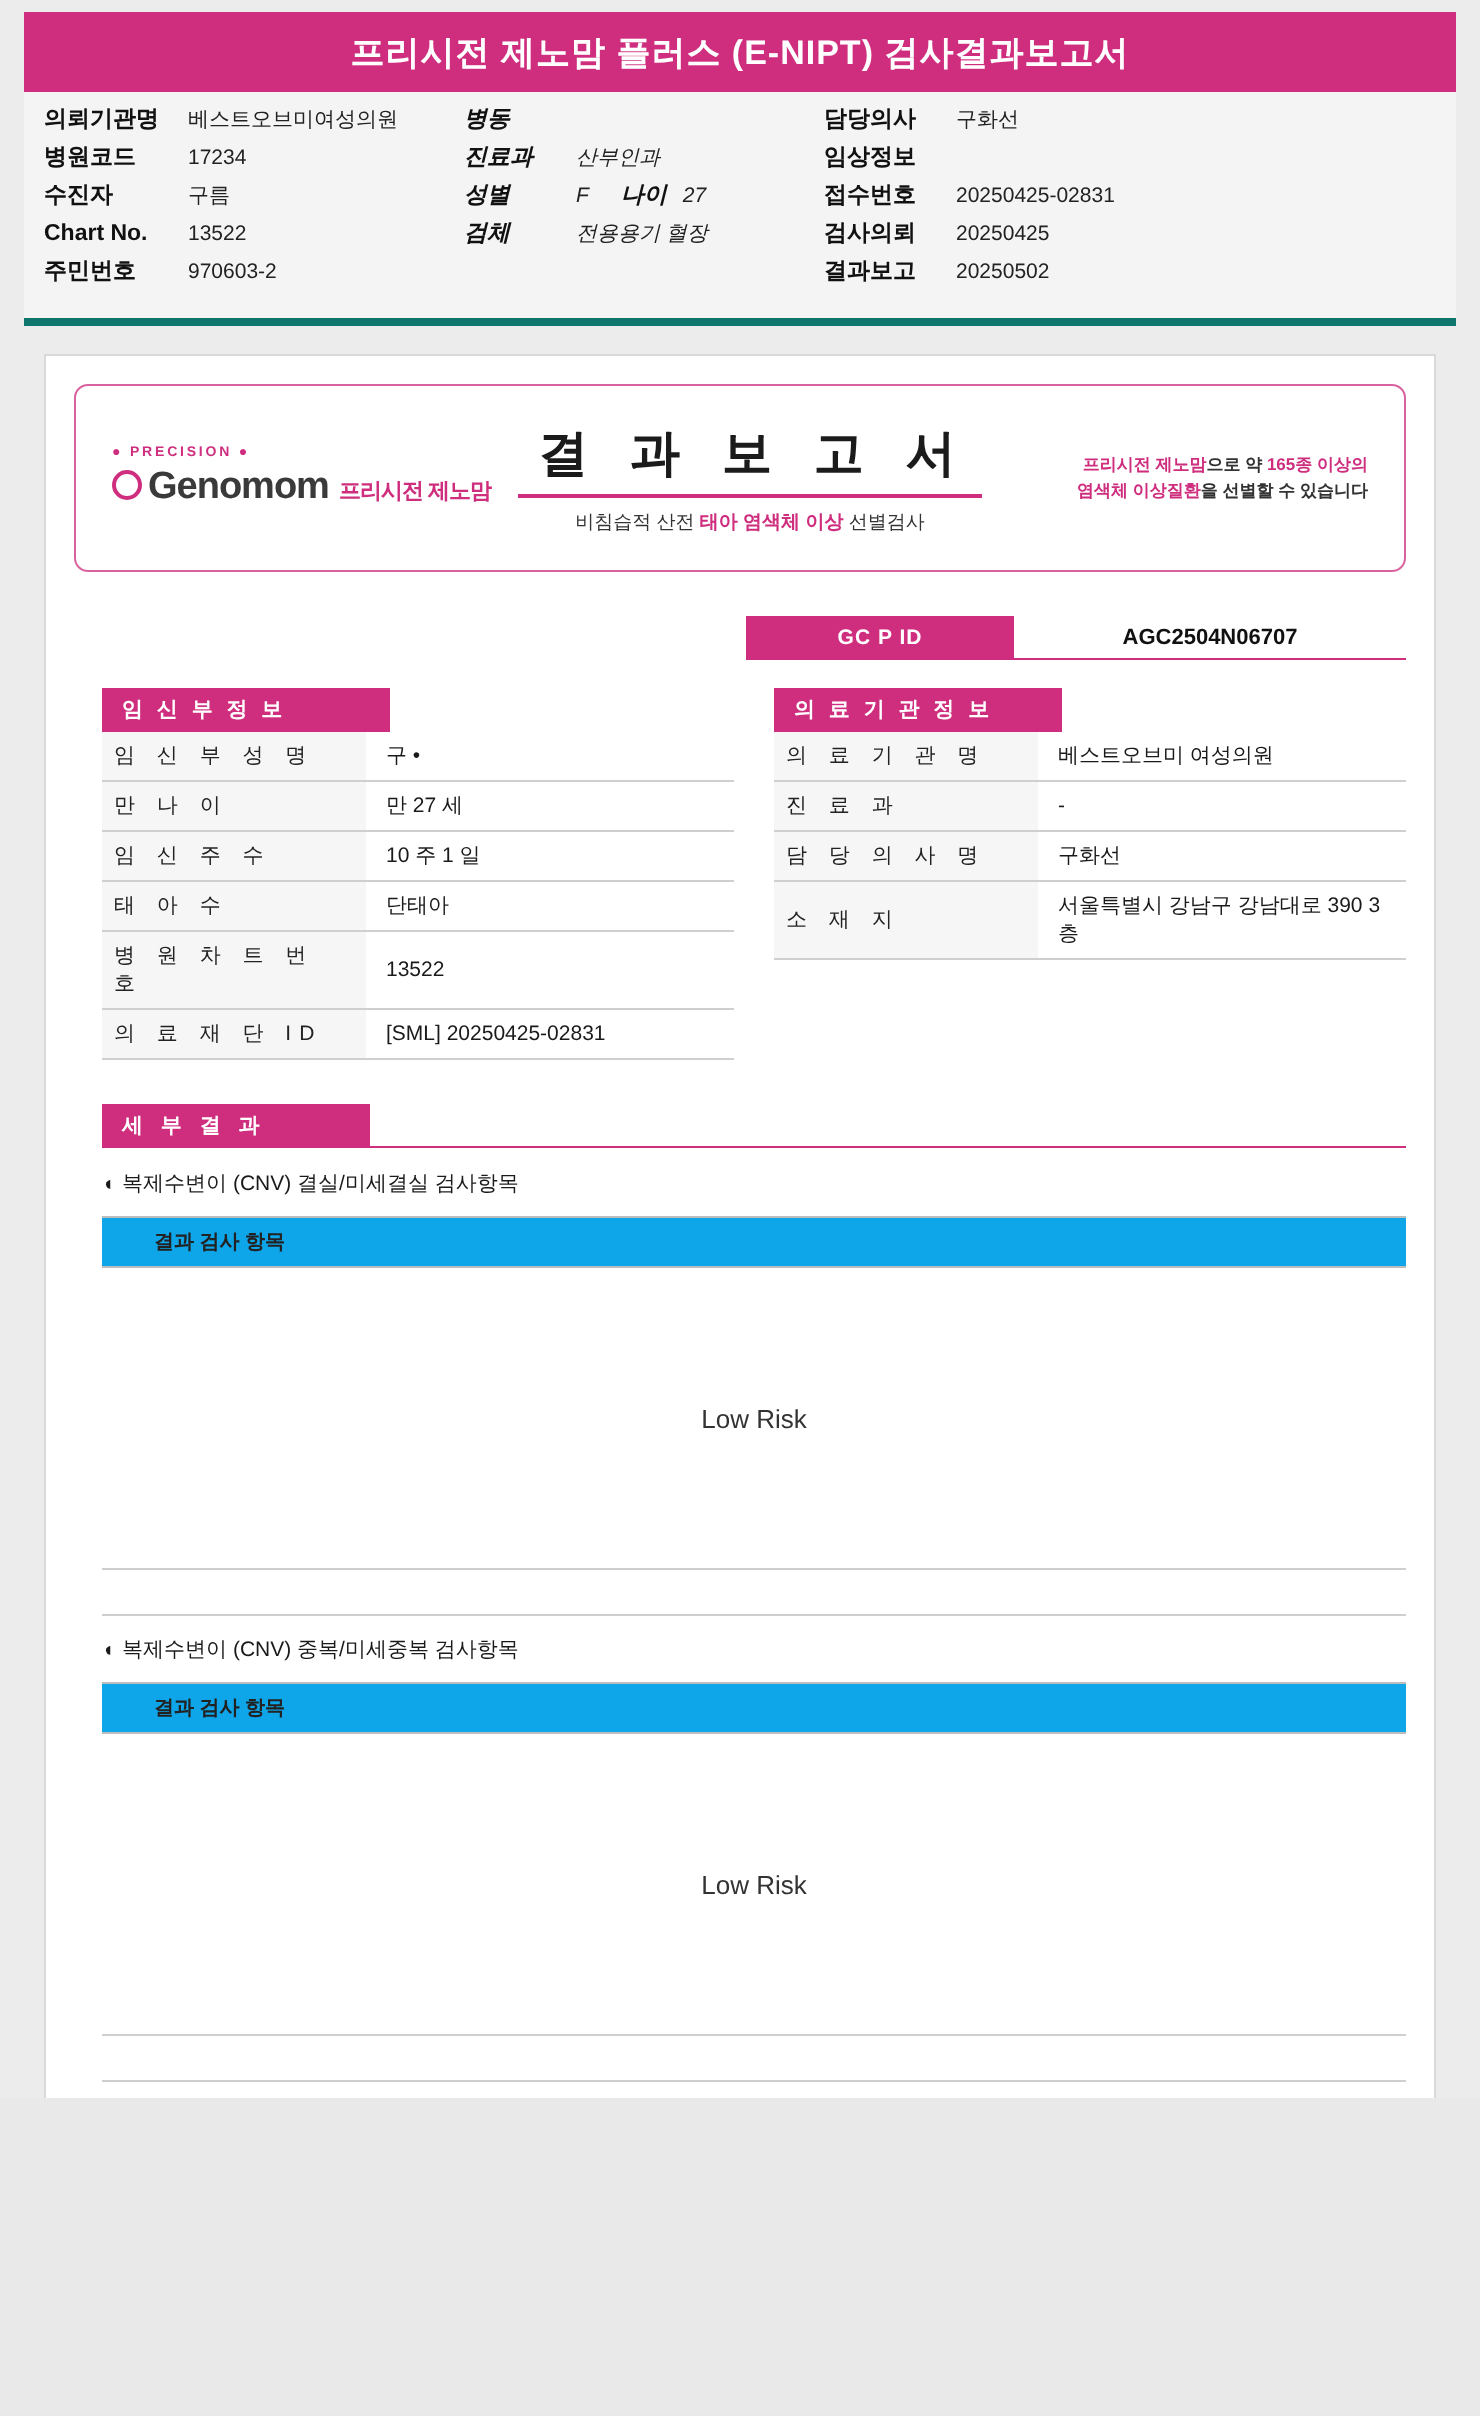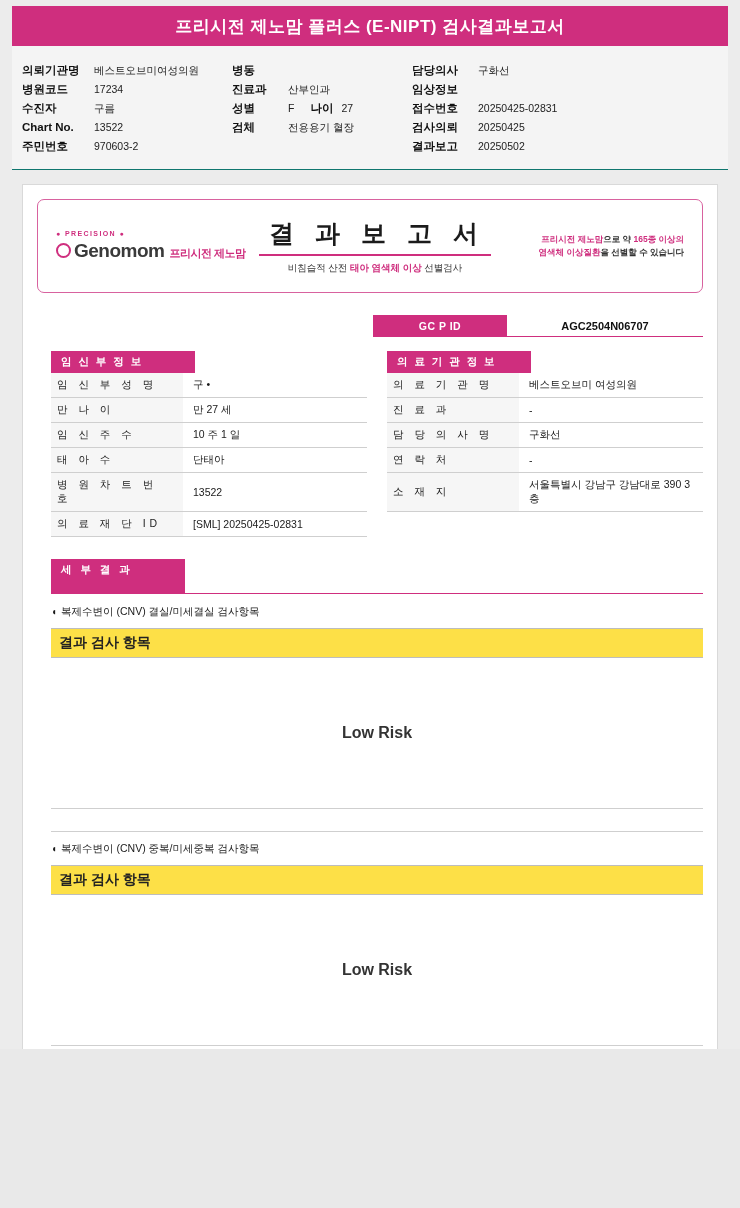--- a/index.html
+++ b/index.html
@@ -25,29 +25,29 @@
     font-weight: bold;
     letter-spacing: 0.5px;
     padding: 9px 0 8px 0;
     margin: 6px 12px 0 12px;
   }
 
   
   .hdr {
     margin: 0 12px;
     background: #f4f4f4;
-    border-bottom: 1px solid #0f766e;
-    padding: 18px 10px 10px 10px;
+    border-bottom: 4px solid #0f766e;
+    padding: 8px 10px 10px 10px;
     display: flex;
     font-size: 11px;
     color: #111;
   }
   .hdr .col { }
   .hdr .col.c1 { width: 210px; }
-  .hdr .col.c2 { width: 180px; }
+  .hdr .col.c2 { width: 180px; font-style: italic; }
   .hdr .col.c3 { width: 210px; }
   .hdr .row {
     display: flex;
     align-items: baseline;
     margin-bottom: 6px;
     line-height: 13px;
   }
   .hdr .lbl {
     font-weight: bold;
     font-size: 11.5px;
@@ -217,21 +217,21 @@
     padding-left: 10px;
   }
 
   
   .detail-title {
     background: #cf2e7e;
     color: #fff;
     font-size: 10.5px;
     font-weight: bold;
     letter-spacing: 3px;
-    padding: 4px 0 17px 10px;
+    padding: 4px 0 4px 10px;
     width: 124px;
     margin: 22px 0 0 28px;
   }
   .detail-rule {
     margin: 0 14px 0 28px;
     border-bottom: 1.5px solid #cf2e7e;
     height: 0;
     position: relative;
     top: -1px;
   }
@@ -240,38 +240,37 @@
     font-size: 10.5px;
     color: #1a1a1a;
   }
   .cnv-label .bullet {
     color: #1a1a1a;
     font-size: 10px;
     margin-right: 4px;
   }
   .tbl-head {
     margin: 9px 14px 0 28px;
-    background: #fde047;
+    background: #0ea5e9;
     border-top: 1px solid #bdbdbd;
     border-bottom: 1px solid #bdbdbd;
-    font-size: 14px;
+    font-size: 10px;
     font-weight: bold;
     color: #222;
-    padding: 5px 0 5px 8px;
+    padding: 5px 0 5px 26px;
   }
   .risk-area {
     margin: 0 14px 0 28px;
     height: 150px;
     border-bottom: 1px solid #cfcfcf;
     display: flex;
     align-items: center;
     justify-content: center;
-    font-size: 16px;
+    font-size: 13px;
     color: #333;
-    font-weight: bold;
   }
   .spacer-rule {
     margin: 0 14px 0 28px;
     border-bottom: 1px solid #cfcfcf;
     height: 22px;
   }
 
   
   .opinion-title {
     background: #cf2e7e;
@@ -451,24 +450,20 @@
           </tr>
           <tr>
             <td class="k">진      료      과</td>
             <td class="v">-</td>
           </tr>
           <tr>
             <td class="k">담 당 의 사 명</td>
             <td class="v">구화선</td>
           </tr>
           <tr>
-            <td class="k">연      락      처</td>
-            <td class="v">-</td>
-          </tr>
-          <tr>
             <td class="k" style="height:26px">소      재      지</td>
             <td class="v">서울특별시 강남구 강남대로 390 3층</td>
           </tr>
         </tbody>
           </table>
       </div>
     </div>
 
     <div class="detail-title">세 부 결 과</div>
     <div class="detail-rule"></div>

